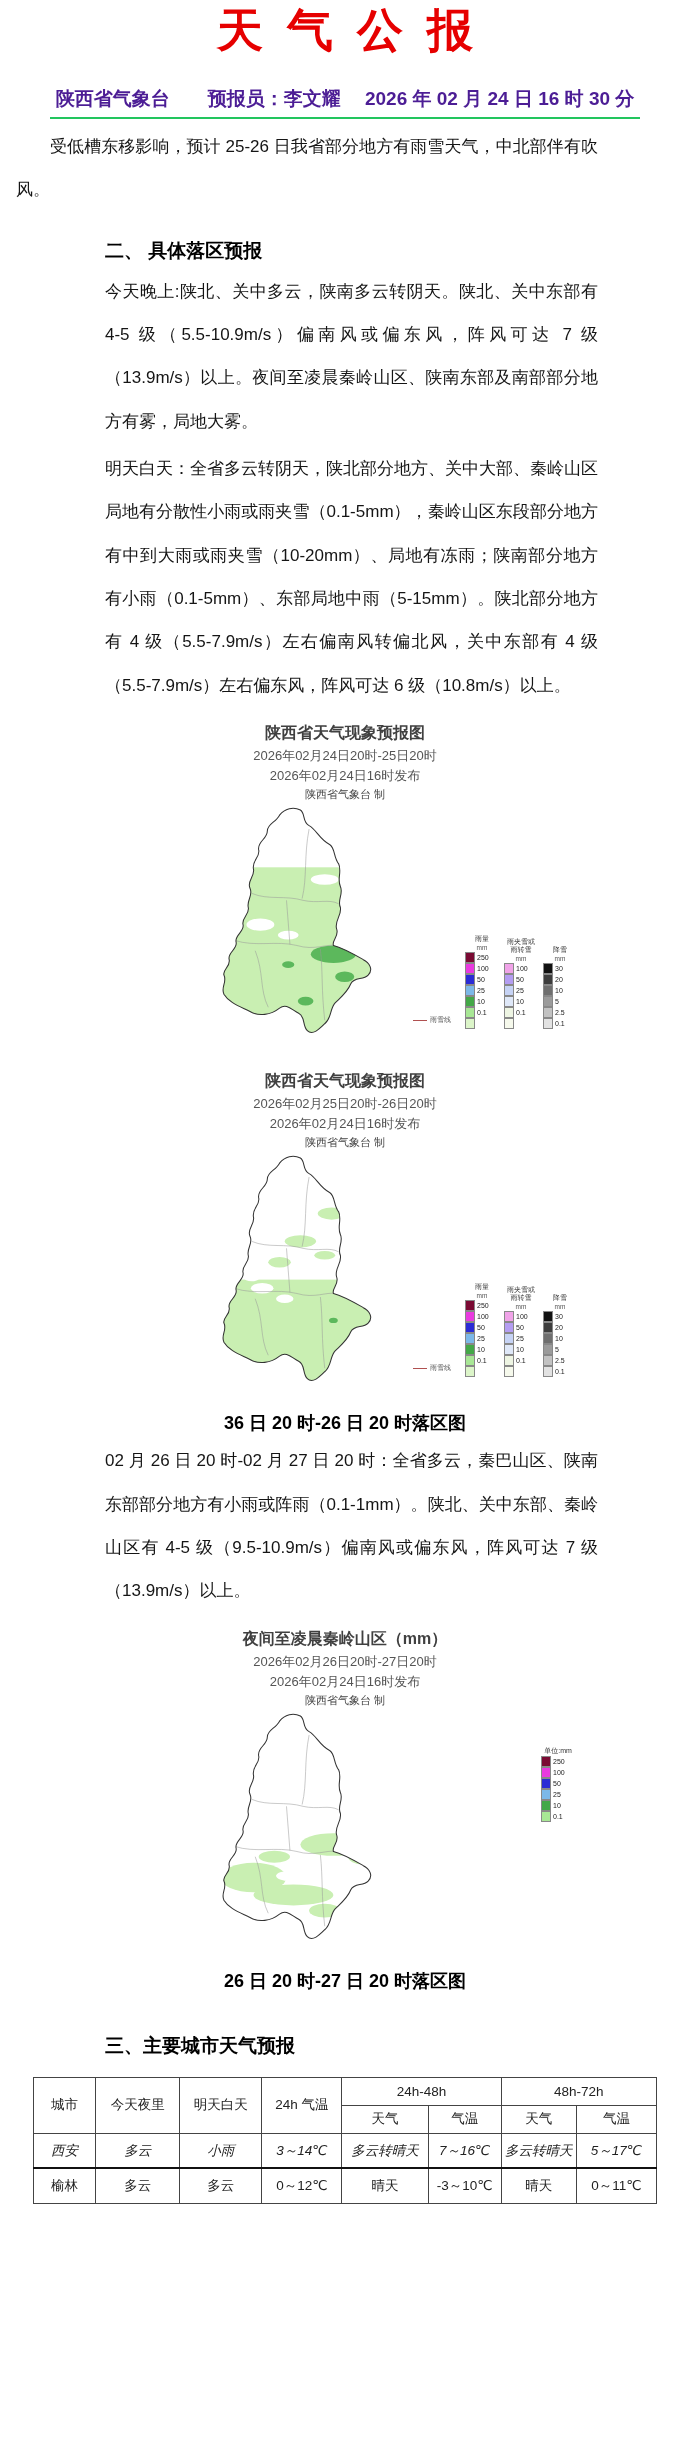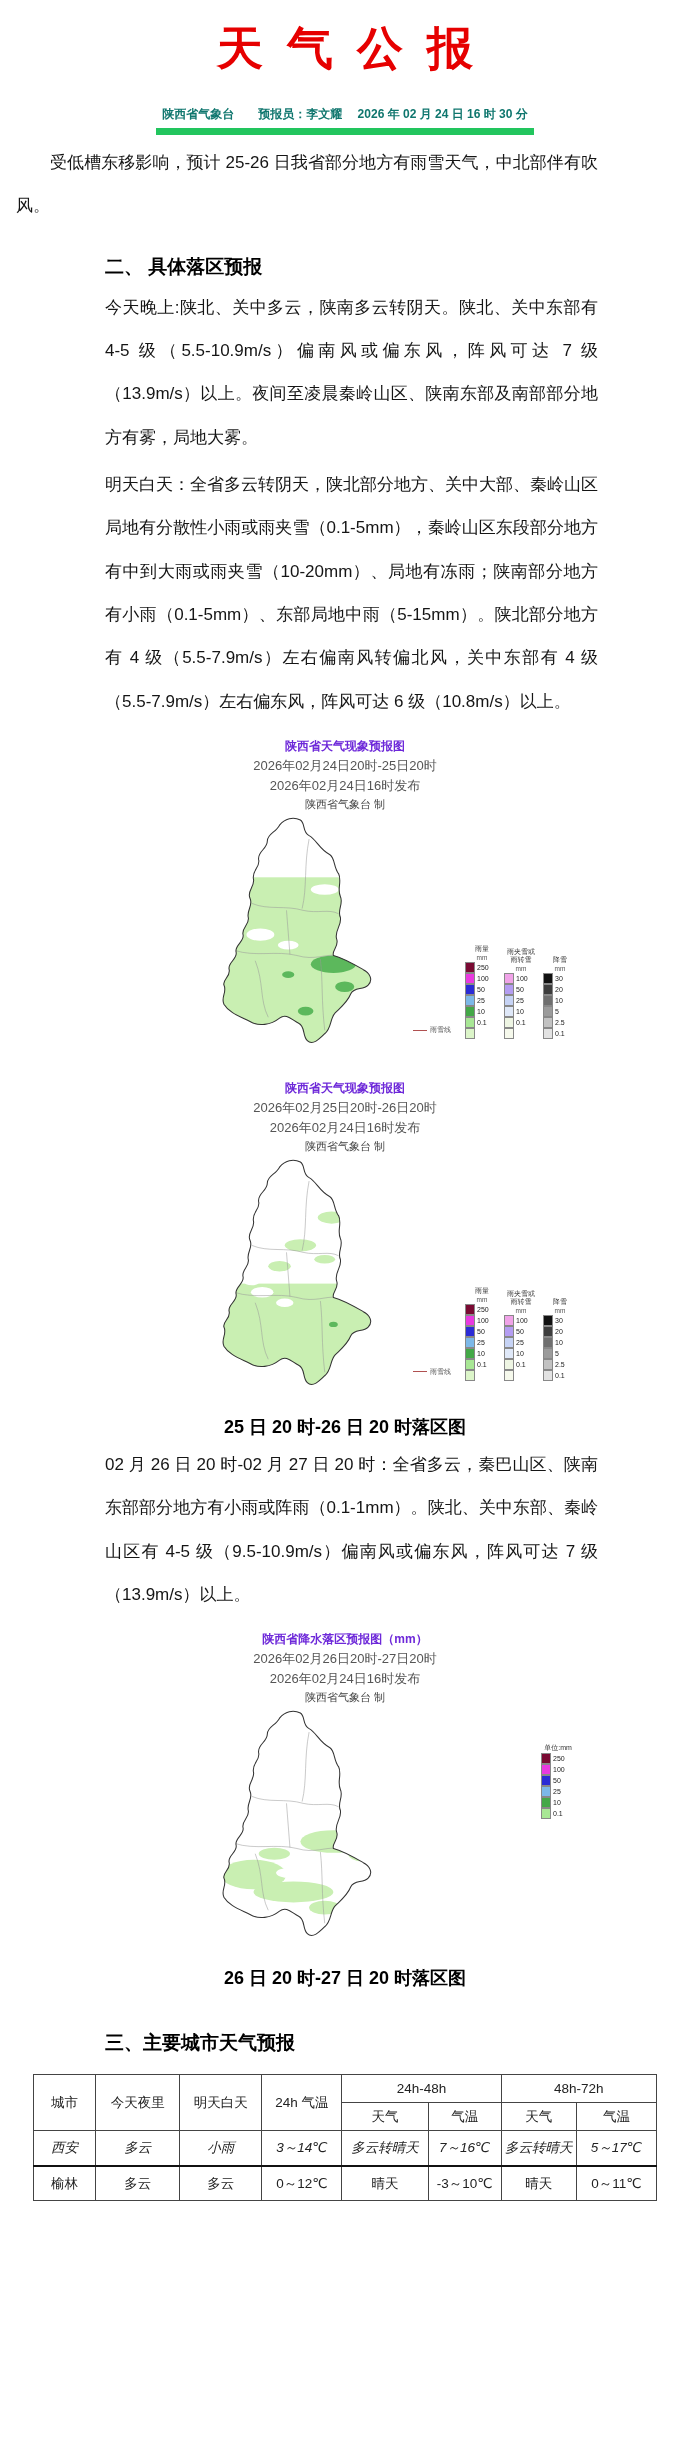--- a/index.html
+++ b/index.html
@@ -2,36 +2,36 @@
 <html><head>
 <meta charset="utf-8">
 <style>
   * { box-sizing: border-box; }
   html,body { margin:0; padding:0; background:#ffffff; }
   body { font-family: "Liberation Sans", "DejaVu Sans", sans-serif; color:#1a1a1a; }
   .page { width:690px; margin:0 auto; background:#fff; padding-bottom:6px; }
 
   .doc-title {
     text-align:center; color:#e60000; font-weight:bold;
-    font-size:46px; letter-spacing:24px; padding:18px 0 10px 24px;
+    font-size:46px; letter-spacing:24px; padding:0 0 10px 24px;
   }
   .meta-wrap { text-align:center; margin:14px 0 6px 0; }
   .meta-line {
-    display:inline-block; font-size:12px; font-weight:bold; color:#0f766e;
-    border-bottom:7px solid #22c55e; padding:0 6px 5px 6px; white-space:nowrap;
+    display:inline-block; font-size:19px; font-weight:bold; color:#4c1d95;
+    border-bottom:2px solid #22c55e; padding:0 6px 5px 6px; white-space:nowrap;
   }
 
   .sec-heading { font-size:19px; font-weight:bold; margin:26px 95px 6px 105px; color:#000; }
   .para { font-size:17px; line-height:2.55; margin:4px 92px 4px 105px; text-align:justify; color:#151515; }
   .para.indent { text-indent:2em;margin-left:16px; }
   .para .lead { font-weight:normal; }
 
   .map-figure { position:relative; width:520px; margin:14px auto 0 auto; }
   .map-header { text-align:center; color:#555; line-height:1.55; }
-  .map-header .mh1 { font-size:12px; color:#6d28d9; font-weight:bold; }
+  .map-header .mh1 { font-size:16px; color:#404040; font-weight:bold; }
   .map-header .mh2, .map-header .mh3 { font-size:13px; }
   .map-header .mh4 { font-size:11px; color:#444; }
   .map-canvas { position:relative; width:100%; }
   .map-svg { display:block; margin:0 0 0 118px; }
 
   .legend {
     position:absolute; display:flex; gap:5px; align-items:flex-end;
   }
   .legend.tri { right:28px; bottom:26px; }
   .legend.single { right:30px; top:38px; }
@@ -330,28 +330,28 @@
               <span class="lg-swatch" style="background: rgb(194, 194, 194);"></span>
               <span class="lg-label">2.5</span>
             </div>
             <div class="lg-row">
               <span class="lg-swatch" style="background: rgb(226, 226, 226);"></span>
               <span class="lg-label">0.1</span>
             </div>
           </div>
       </div>
     </div>
-    <div class="map-caption">25 日 20 时-26 日 20 时落区图</div>
+    <div class="map-caption">36 日 20 时-26 日 20 时落区图</div>
   </div>
 
   <p class="para"><span class="lead">02 月 26 日 20 时-02 月 27 日 20 时：</span><span>全省多云，秦巴山区、陕南东部部分地方有小雨或阵雨（0.1-1mm）。陕北、关中东部、秦岭山区有 4-5 级（9.5-10.9m/s）偏南风或偏东风，阵风可达 7 级（13.9m/s）以上。</span></p>
 
   <div class="map-figure">
     <div class="map-header">
-      <div class="mh1">陕西省降水落区预报图（mm）</div>
+      <div class="mh1">夜间至凌晨秦岭山区（mm）</div>
       <div class="mh2">2026年02月26日20时-27日20时</div>
       <div class="mh3">2026年02月24日16时发布</div>
       <div class="mh4">陕西省气象台 制</div>
     </div>
     <div class="map-canvas">
       <svg class="map-svg" width="200" height="252" viewBox="0 0 230 290">
         <defs>
             <clipPath id="clip3">
               <path d="M112 8 C118 12 114 22 122 26 C130 30 134 42 146 48 C152 52 150 62 156 70 C160 78 154 88 158 96 C162 104 154 112 158 120 C160 130 150 136 154 146 C156 154 148 158 150 164 C158 166 170 172 184 180 C192 184 196 192 190 198 C184 204 174 200 170 208 C166 218 158 224 152 230 C146 236 148 248 140 254 C134 260 126 268 120 262 C114 256 118 246 110 242 C102 238 96 230 88 236 C78 244 64 246 54 240 C42 234 30 230 24 220 C20 212 28 206 24 198 C22 192 32 188 30 180 C28 172 40 168 38 160 C36 152 48 148 46 140 C44 132 54 128 52 120 C50 112 58 106 54 98 C50 90 60 84 58 76 C56 66 66 62 64 54 C62 44 74 42 74 32 C74 24 84 22 88 14 C94 6 104 4 112 8 Z"></path>
             </clipPath>

